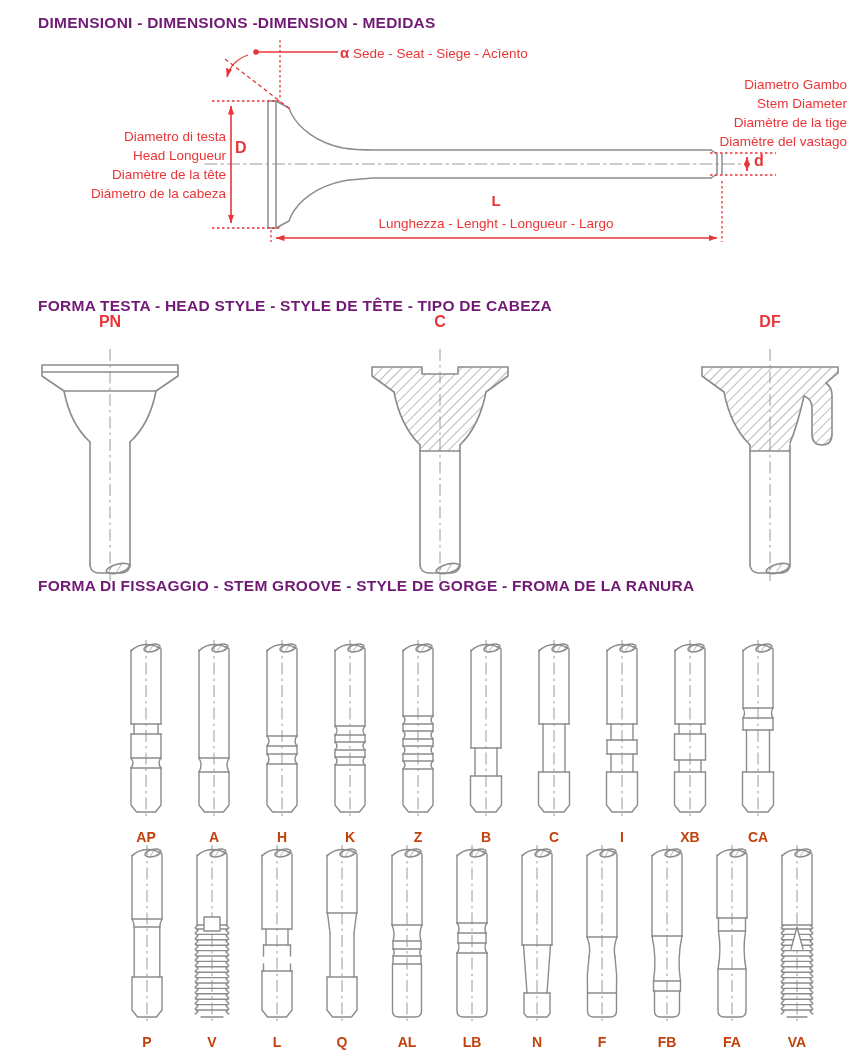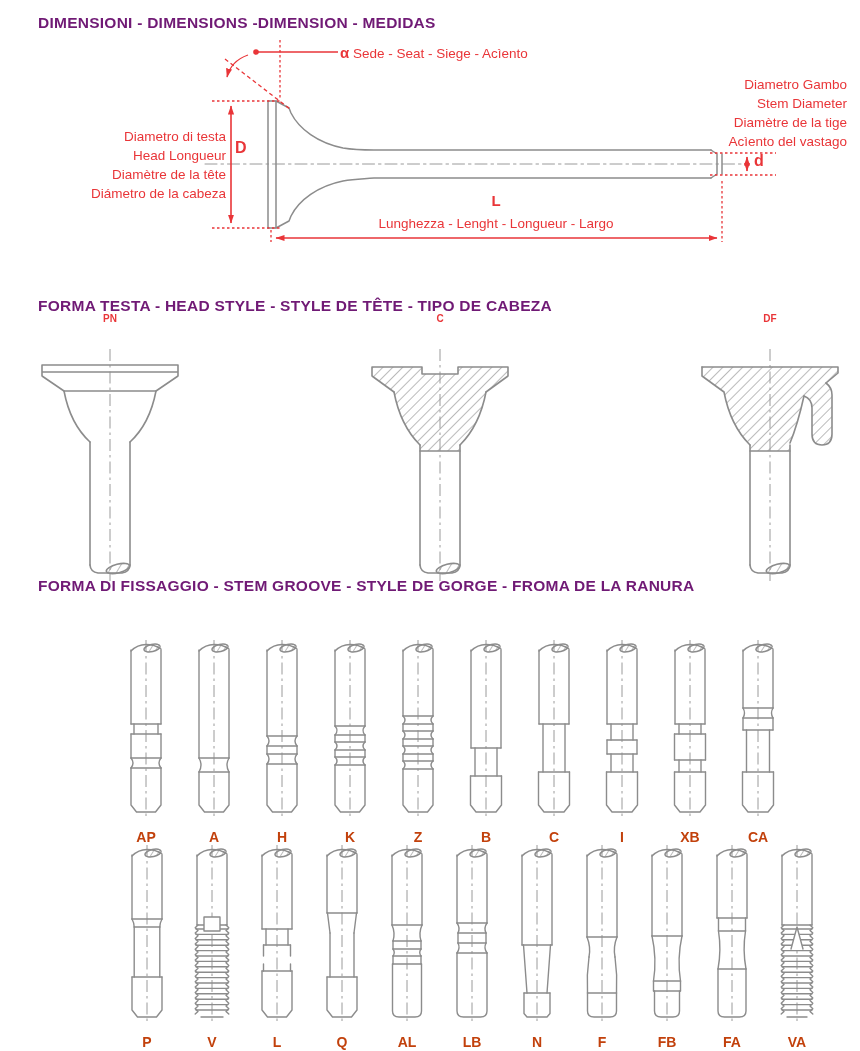--- a/index.html
+++ b/index.html
@@ -9,21 +9,21 @@
              font-size:15.5px;letter-spacing:.25px;white-space:nowrap;}
   .abs{position:absolute;}
   .dim-label{position:absolute;color:#e93538;font-size:13.5px;line-height:19px;white-space:nowrap;}
   .dim-sym{color:#e93538;font-weight:700;font-size:16px;}
   .rt{text-align:right;}
   .ct{text-align:center;}
   svg{display:block;}
   .cl{stroke:#9a9a9a;stroke-width:1;stroke-dasharray:12 4 2.5 4;}
   .row{position:absolute;display:flex;justify-content:space-between;}
   .fig-block{display:flex;flex-direction:column;align-items:center;}
-  .head-label{color:#e93538;font-weight:700;font-size:10px;height:22px;}
+  .head-label{color:#e93538;font-weight:700;font-size:16px;height:22px;}
   .stem-label{color:#c2410c;font-weight:700;font-size:14px;height:18px;margin-top:11px;}
 </style>
 </head>
 <body>
 
 <div class="sec-title" style="top:14px">DIMENSIONI - DIMENSIONS -DIMENSION - MEDIDAS</div>
 
 <div class="abs" style="left:0;top:36px;width:860px;height:230px">
   <svg width="860" height="230" viewBox="0 0 860 230">
     <defs>
@@ -58,21 +58,21 @@
 
 <div class="dim-label" style="left:340px;top:43px">
   <span class="dim-sym" style="font-size:15px">α</span>
   <span>Sede - Seat - Siege - Acìento</span>
 </div>
 
 <div class="dim-label rt" style="right:13px;top:75px">
   <div>Diametro Gambo</div>
   <div>Stem Diameter</div>
   <div>Diamètre de la tige</div>
-  <div>Acìento del vastago</div>
+  <div>Diamètre del vastago</div>
 </div>
 
 <div class="dim-sym abs" style="left:754px;top:152px">d</div>
 
 <div class="dim-label rt" style="right:634px;top:127px">
   <div>Diametro di testa</div>
   <div>Head Longueur</div>
   <div>Diamètre de la tête</div>
   <div>Diámetro de la cabeza</div>
 </div>

